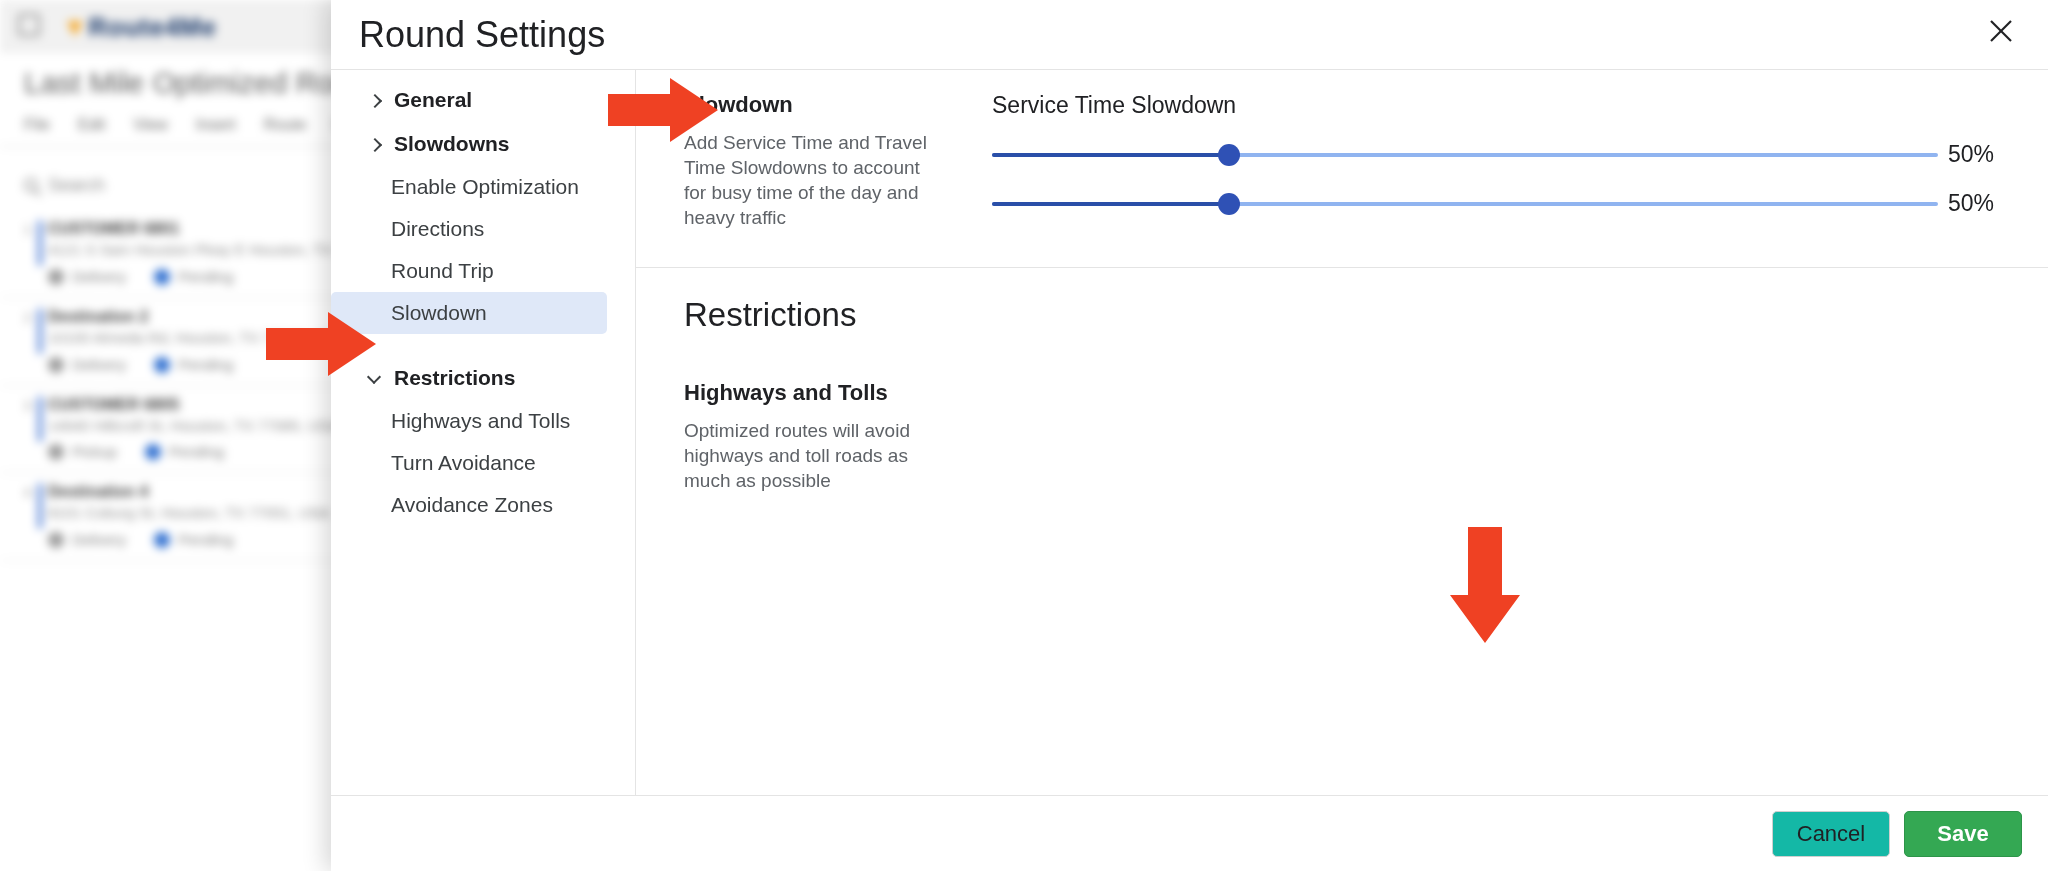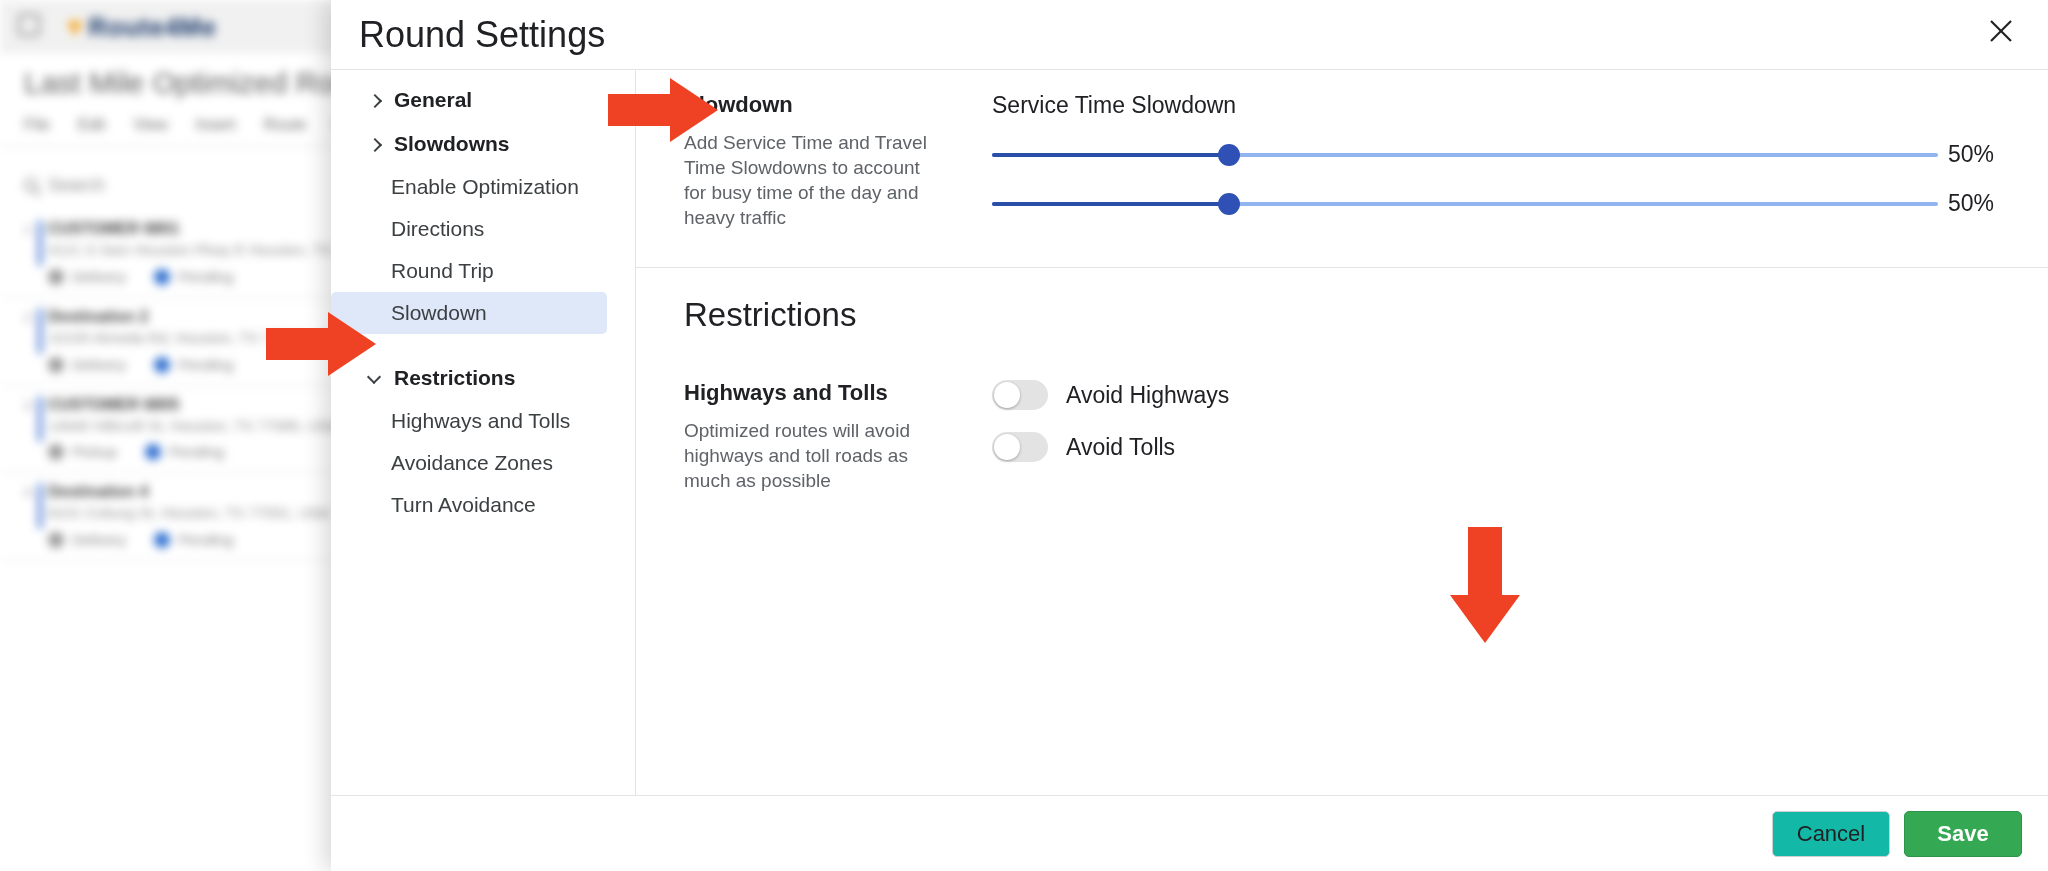--- a/index.html
+++ b/index.html
@@ -315,22 +315,22 @@
       <div class="nav-item">Round Trip</div>
       <div class="nav-item active">Slowdown</div>
 
       <div class="nav-spacer"></div>
 
       <div class="nav-group">
         <span class="chev down"></span>
         <span>Restrictions</span>
       </div>
       <div class="nav-item">Highways and Tolls</div>
+      <div class="nav-item">Turn Avoidance</div>
       <div class="nav-item">Avoidance Zones</div>
-      <div class="nav-item">Turn Avoidance</div>
     </div>
 
     <div id="content">
 
       <div class="section" id="sec-slowdown">
         <div class="sec-left">
           <div class="sec-title-sm">Slowdown</div>
           <div class="sec-desc">Add Service Time and Travel Time Slowdowns to account for busy time of the day and heavy traffic</div>
         </div>
         <div class="sec-right">
@@ -359,34 +359,20 @@
 
       <div id="sec-restrict">
         <div style="padding-left:48px;">
           <div class="big-title">Restrictions</div>
         </div>
         <div class="restrict-body">
           <div class="sec-left">
             <div class="sec-title-sm">Highways and Tolls</div>
             <div class="sec-desc">Optimized routes will avoid highways and toll roads as much as possible</div>
           </div>
-          <div class="sec-right">
-            <div class="toggle-row">
-              <div class="toggle">
-                <div class="knob"></div>
-              </div>
-              <div class="toggle-label">Avoid Highways</div>
-            </div>
-            <div class="toggle-row">
-              <div class="toggle">
-                <div class="knob"></div>
-              </div>
-              <div class="toggle-label">Avoid Tolls</div>
-            </div>
-          </div>
         </div>
       </div>
 
     </div>
   </div>
 
   <div id="modal-footer">
     <button id="btn-cancel">Cancel</button>
     <button id="btn-save">Save</button>
   </div>

